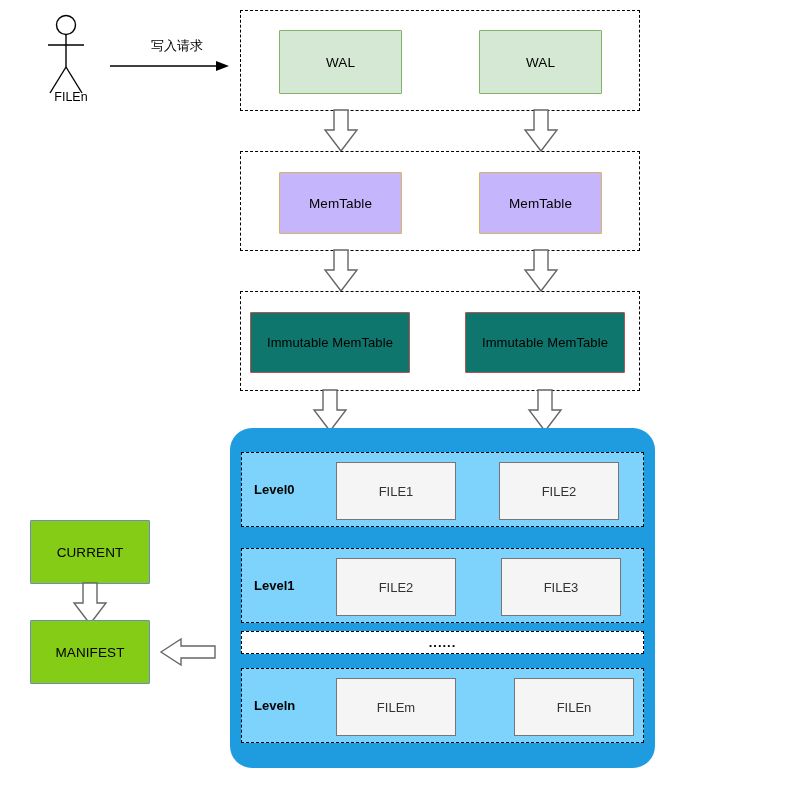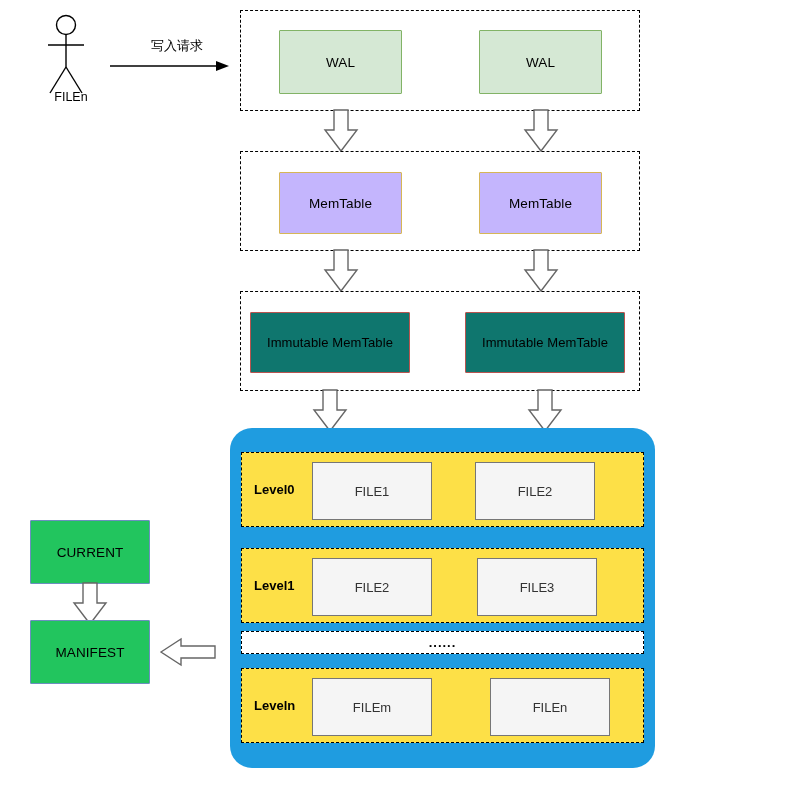--- a/index.html
+++ b/index.html
@@ -39,51 +39,52 @@
     justify-content: center;
     font-weight: normal;
     font-size: 13.5px;
     letter-spacing: 0.1px;
     color: #000000;
     text-align: right;
   }
   .node-wal   { background: #d5e8d4; border-color: #82b366; }
   .node-mem   { background: #c4b5fd; border-color: #d6b656; }
   .node-immu  { background: #0f766e; border-color: #b85450; }
-  .node-meta  { background: #22c55e; border-color: #6c8ebf; }
+  .node-meta  { background: #84cc16; border-color: #6c8ebf; }
 
   
   .blue-box {
     background: #1f9ce0;
     border-radius: 22px;
     box-sizing: border-box;
   }
   .level-row {
     box-sizing: border-box;
-    background: #fde047;
+    background: #7dd3fc;
     border: 1.6px dashed #000000;
     position: absolute;
   }
   .level-label {
     position: absolute;
     font-weight: bold;
     font-size: 13px;
     color: #000000;
     white-space: nowrap;
   }
   .file-box {
     position: absolute;
     box-sizing: border-box;
     background: #f5f5f5;
     border: 1.3px solid #767676;
     display: flex;
     align-items: center;
     justify-content: center;
     font-size: 13px;
     color: #333333;
+    margin-left: 24px;
   }
   .dots-row {
     box-sizing: border-box;
     background: #ffffff;
     border: 1.6px dashed #000000;
     position: absolute;
     display: flex;
     align-items: center;
     justify-content: center;
     font-size: 13px;

